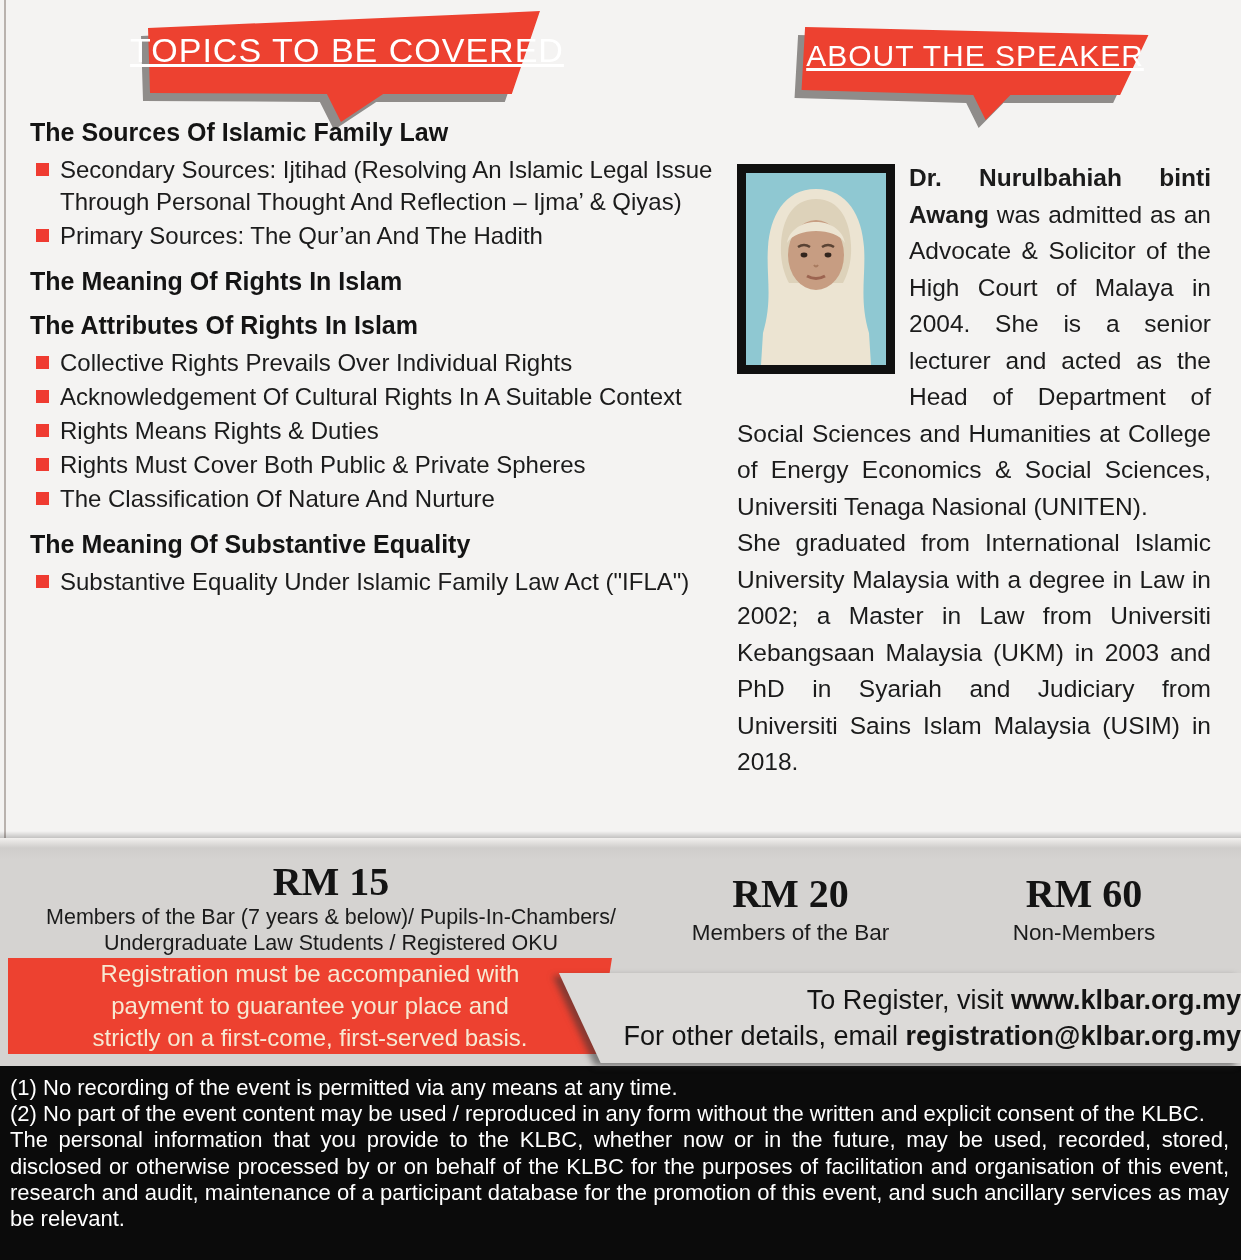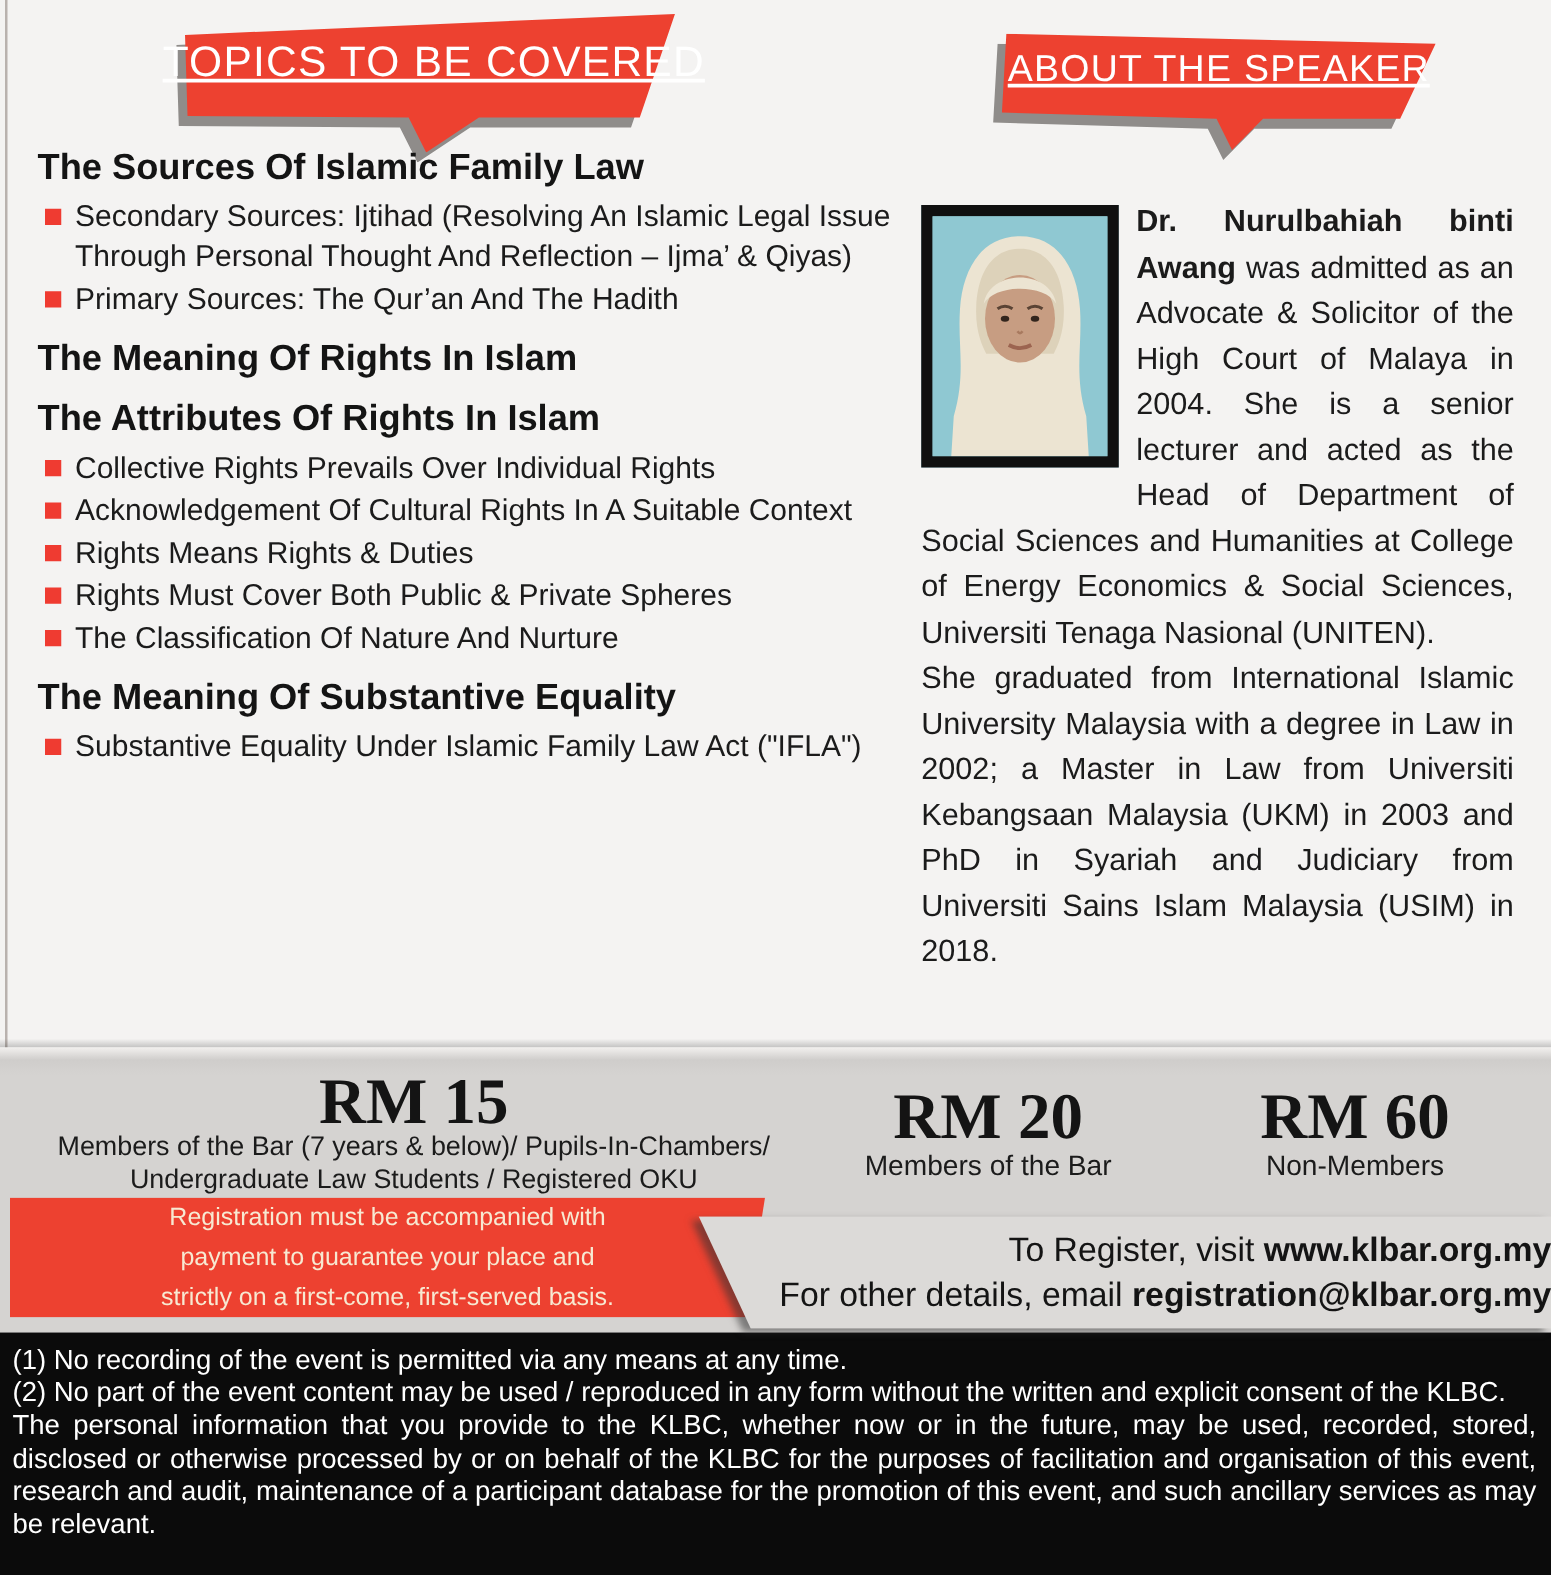--- a/index.html
+++ b/index.html
@@ -36,21 +36,21 @@
     clip-path:polygon(0.5% 16%, 98% 1%, 91% 75%, 59% 75%, 48.5% 100%, 45% 75%, 1% 74%);
   }
   .ribbon-topics .label{font-size:34px;}
   .ribbon-about{left:798px;top:20px;width:354px;height:100px;}
   .ribbon-about .shape,.ribbon-about .shadow{
     clip-path:polygon(2% 7%, 99% 15%, 91% 75%, 60% 75%, 53% 100%, 49.5% 75%, 1% 70%);
   }
   .ribbon-about .label{font-size:30px;}
   
   .topics{position:absolute;left:30px;top:118px;width:692px;z-index:1;}
-  .topic-h{font-size:29px;font-weight:bold;color:#141414;margin:15px 0 7px;}
+  .topic-h{font-size:25px;font-weight:bold;color:#141414;margin:15px 0 7px;}
   .topic-h.first{margin-top:0;}
   ul.blist{list-style:none;margin:0;padding:0;}
   ul.blist li{
     position:relative;padding-left:30px;font-size:24px;line-height:32px;
     color:#1b1b1b;margin:0 0 2px;
   }
   ul.blist li .sq{
     position:absolute;left:6px;top:9px;width:13px;height:13px;
     background:var(--bullet_red,#ef3b31);
   }
@@ -67,36 +67,36 @@
   .speaker p.p2{clear:none;}
   .bio-bold{font-weight:bold;}
   
   .band{
     position:absolute;left:0;top:838px;width:1241px;height:228px;
     background:linear-gradient(to bottom,#f2f0ee 0px,#cfcdcb 10px,var(--band_gray,#d5d3d1) 22px);
   }
   .tier{position:absolute;text-align:center;}
   .tier .price{
     font-family:"Liberation Serif", serif;font-weight:bold;
-    font-size:52px;color:#141414;line-height:44px;
+    font-size:40px;color:#141414;line-height:44px;
   }
   .tier .desc{font-size:21.5px;line-height:26px;color:#1b1b1b;}
   .tier1{left:40px;top:860px;width:582px;}
   .tier2{left:638px;top:872px;width:305px;}
   .tier2 .desc,.tier3 .desc{font-size:22.5px;margin-top:4px;}
   .tier3{left:935px;top:872px;width:298px;}
   
   .reg-red{
     position:absolute;left:8px;top:958px;width:604px;height:96px;z-index:2;
     background:var(--accent_red,#ed4130);
     clip-path:polygon(0 0, 100% 0, 97.5% 100%, 0 100%);
     display:flex;flex-direction:column;justify-content:center;align-items:center;
   }
   .reg-red .rline{
-    color:var(--cream_text,#f7e9d2);font-size:20px;line-height:32px;text-align:center;
+    color:var(--cream_text,#f7e9d2);font-size:24px;line-height:32px;text-align:center;
   }
   
   .reg-info-wrap{
     position:absolute;left:545px;top:973px;width:696px;height:90px;z-index:3;
     filter:drop-shadow(-6px 3px 3px rgba(50,50,50,0.55));
   }
   .reg-info{
     position:absolute;inset:0;background:var(--info_box_gray,#dcdad8);
     clip-path:polygon(2% 0, 100% 0, 100% 100%, 8% 100%);
     display:flex;flex-direction:column;justify-content:center;

